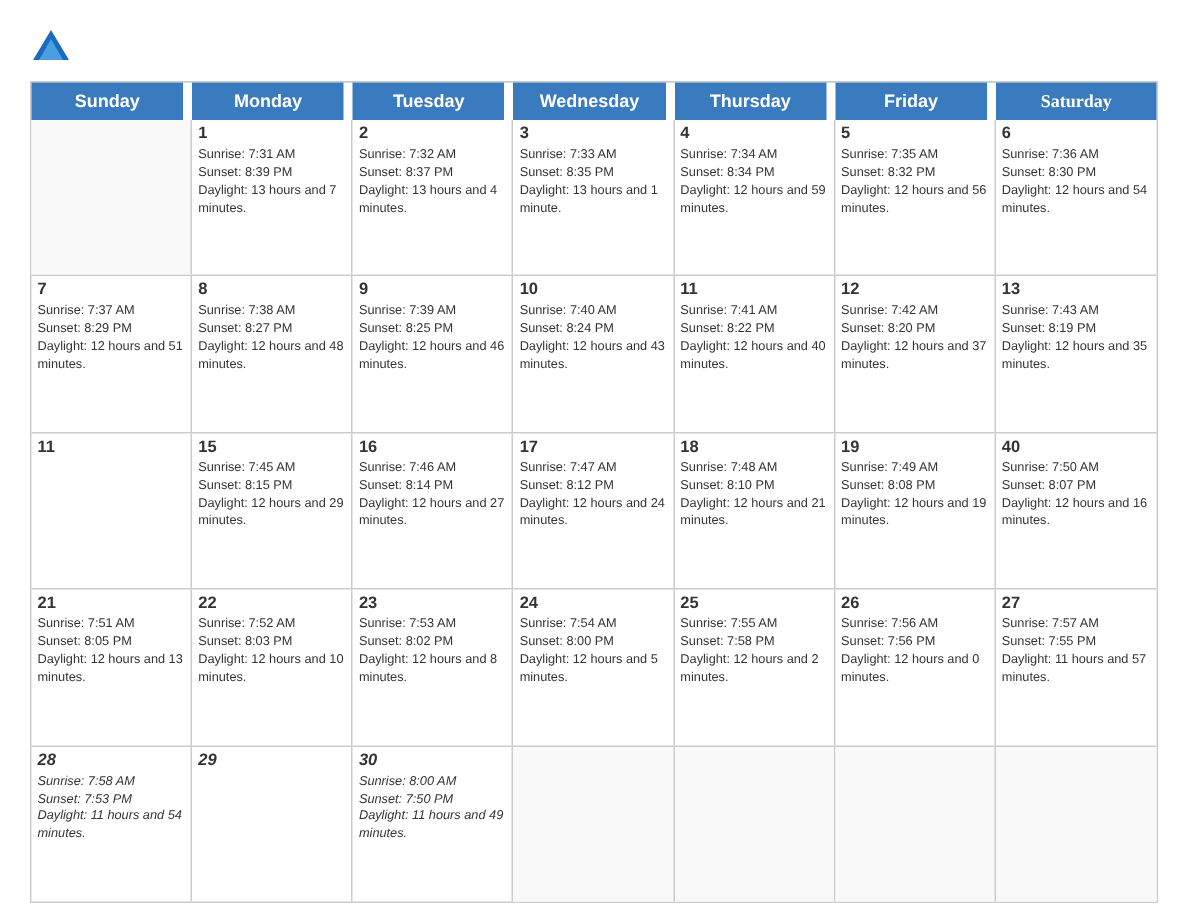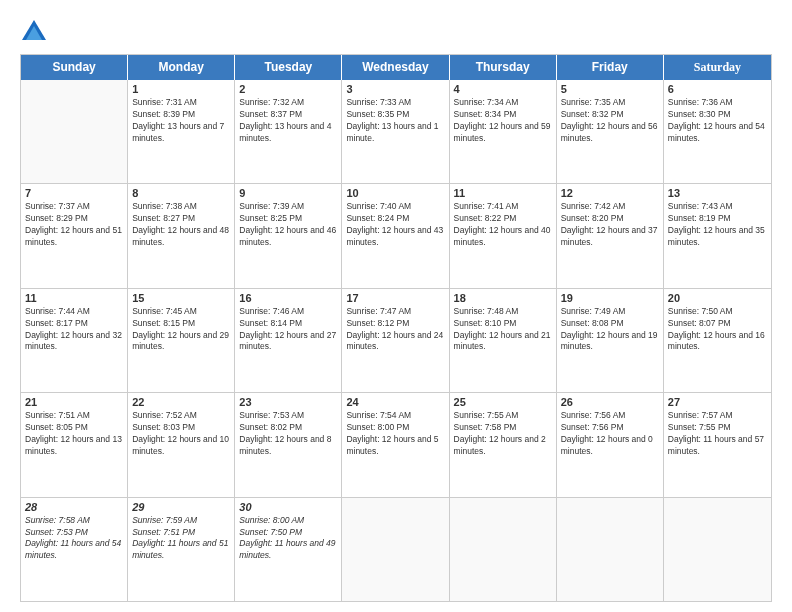--- a/index.html
+++ b/index.html
@@ -70,21 +70,21 @@
       display: grid;
       grid-template-columns: repeat(7, 1fr);
       background: #3a7abf;
     }
     .cal-header-cell {
       color: #fff;
       font-size: 12px;
       font-weight: bold;
       padding: 5px 4px;
       text-align: center;
-      border-right: 1px solid #ffffff;
+      border-right: 6px solid #ffffff;
     }
     .cal-header-cell:last-child { border-right: none; font-family: Liberation Serif, serif; }
     .cal-body {
       flex: 1;
       display: flex;
       flex-direction: column;
     }
     .cal-row {
       display: grid;
       grid-template-columns: repeat(7, 1fr);
@@ -198,21 +198,20 @@
             <div class="day-info">Sunrise: 7:42 AM<br>Sunset: 8:20 PM<br>Daylight: 12 hours and 37 minutes.</div>
           </div>
           <div class="cal-cell">
             <div class="day-num">13</div>
             <div class="day-info">Sunrise: 7:43 AM<br>Sunset: 8:19 PM<br>Daylight: 12 hours and 35 minutes.</div>
           </div>
         </div>
         <div class="cal-row">
           <div class="cal-cell">
             <div class="day-num">11</div>
-            <div class="day-info">Sunrise: 7:44 AM<br>Sunset: 8:17 PM<br>Daylight: 12 hours and 32 minutes.</div>
           </div>
           <div class="cal-cell">
             <div class="day-num">15</div>
             <div class="day-info">Sunrise: 7:45 AM<br>Sunset: 8:15 PM<br>Daylight: 12 hours and 29 minutes.</div>
           </div>
           <div class="cal-cell">
             <div class="day-num">16</div>
             <div class="day-info">Sunrise: 7:46 AM<br>Sunset: 8:14 PM<br>Daylight: 12 hours and 27 minutes.</div>
           </div>
           <div class="cal-cell">
@@ -221,21 +220,21 @@
           </div>
           <div class="cal-cell">
             <div class="day-num">18</div>
             <div class="day-info">Sunrise: 7:48 AM<br>Sunset: 8:10 PM<br>Daylight: 12 hours and 21 minutes.</div>
           </div>
           <div class="cal-cell">
             <div class="day-num">19</div>
             <div class="day-info">Sunrise: 7:49 AM<br>Sunset: 8:08 PM<br>Daylight: 12 hours and 19 minutes.</div>
           </div>
           <div class="cal-cell">
-            <div class="day-num">20</div>
+            <div class="day-num">40</div>
             <div class="day-info">Sunrise: 7:50 AM<br>Sunset: 8:07 PM<br>Daylight: 12 hours and 16 minutes.</div>
           </div>
         </div>
         <div class="cal-row">
           <div class="cal-cell">
             <div class="day-num">21</div>
             <div class="day-info">Sunrise: 7:51 AM<br>Sunset: 8:05 PM<br>Daylight: 12 hours and 13 minutes.</div>
           </div>
           <div class="cal-cell">
             <div class="day-num">22</div>
@@ -262,21 +261,20 @@
             <div class="day-info">Sunrise: 7:57 AM<br>Sunset: 7:55 PM<br>Daylight: 11 hours and 57 minutes.</div>
           </div>
         </div>
         <div class="cal-row">
           <div class="cal-cell">
             <div class="day-num">28</div>
             <div class="day-info">Sunrise: 7:58 AM<br>Sunset: 7:53 PM<br>Daylight: 11 hours and 54 minutes.</div>
           </div>
           <div class="cal-cell">
             <div class="day-num">29</div>
-            <div class="day-info">Sunrise: 7:59 AM<br>Sunset: 7:51 PM<br>Daylight: 11 hours and 51 minutes.</div>
           </div>
           <div class="cal-cell">
             <div class="day-num">30</div>
             <div class="day-info">Sunrise: 8:00 AM<br>Sunset: 7:50 PM<br>Daylight: 11 hours and 49 minutes.</div>
           </div>
           <div class="cal-cell empty"></div>
           <div class="cal-cell empty"></div>
           <div class="cal-cell empty"></div>
           <div class="cal-cell empty"></div>
         </div>

